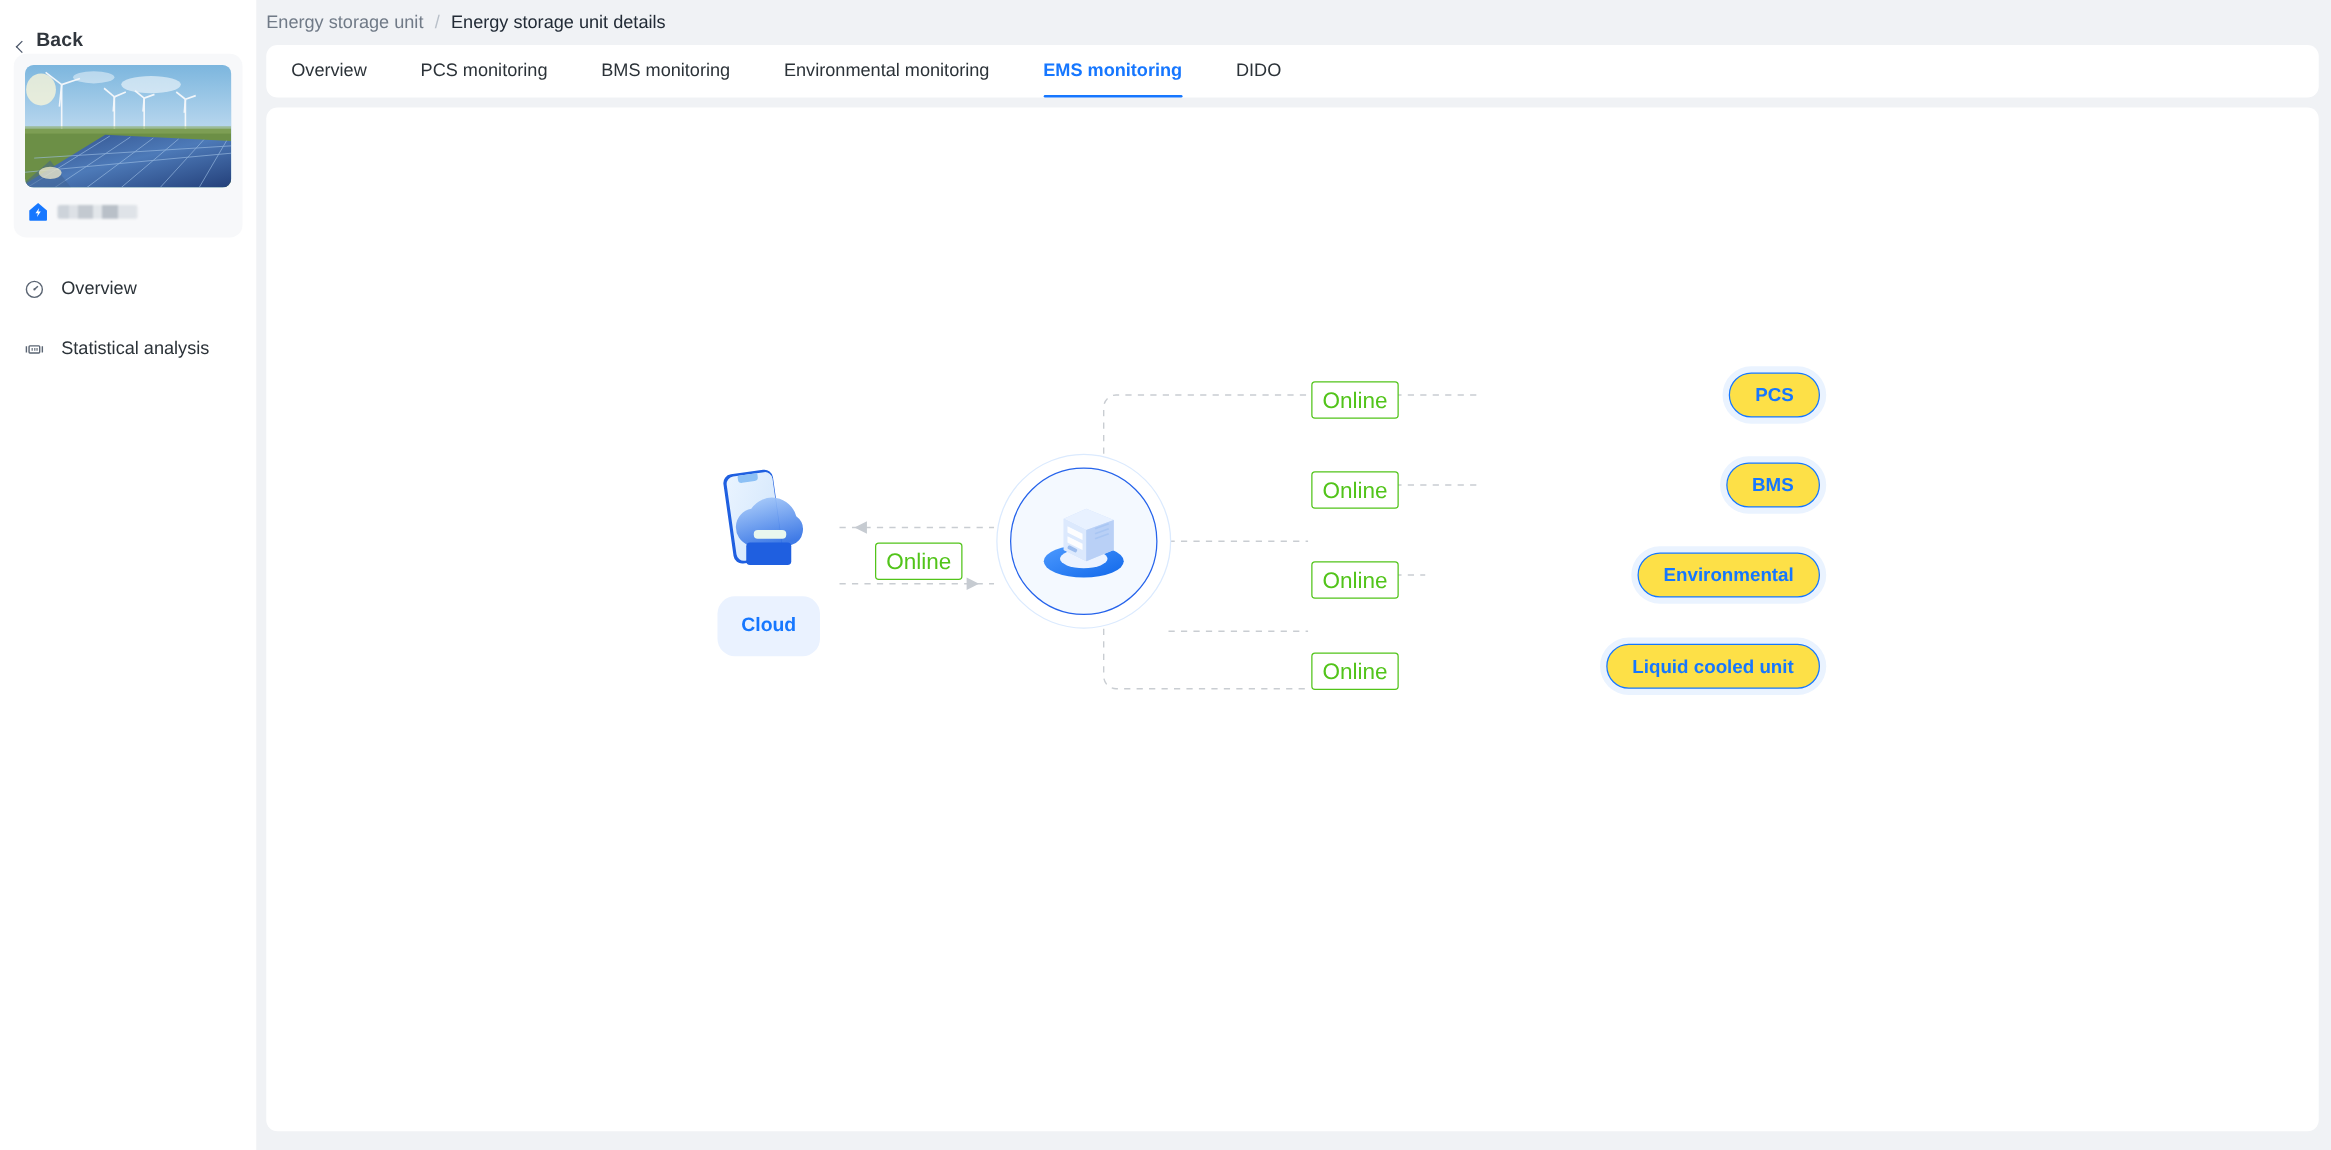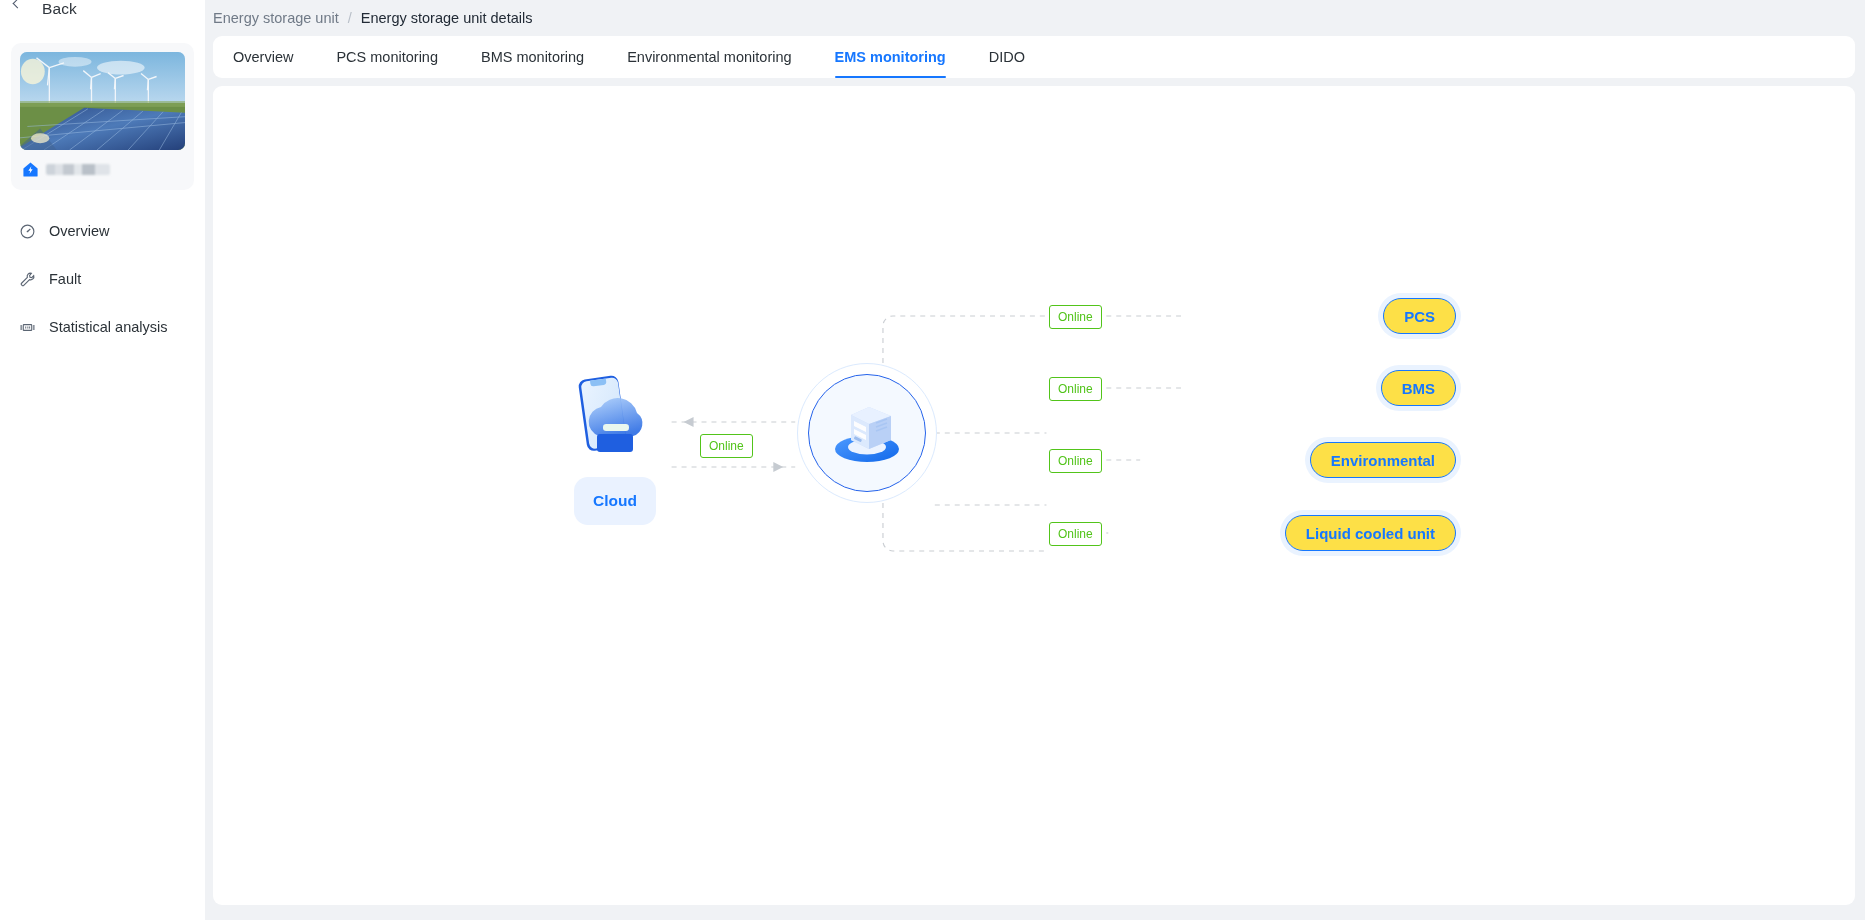--- a/index.html
+++ b/index.html
@@ -14,24 +14,25 @@
   
   .sidebar {
     width: 205px; height: 920px;
     background: #ffffff;
     flex: 0 0 205px;
     position: relative;
     z-index: 5;
   }
   .back-bar {
     height: 42px;
-    display: flex; align-items: flex-start;
+    display: flex; align-items: flex-end;
     padding-left: 14px;
-    gap: 21px;
+    gap: 8px;
     cursor: pointer;
+    font-weight: bold;
   }
   .back-chevron {
     display: inline-block;
     width: 7px; height: 7px;
     border-left: 1.6px solid #4a5568;
     border-bottom: 1.6px solid #4a5568;
     transform: rotate(45deg);
     margin-bottom: 1px;
   }
   .back-text { font-size: 15.5px; color: #30363d; letter-spacing: .1px; }
@@ -174,21 +175,21 @@
     display: flex; align-items: center; justify-content: center;
   }
   .ems-art { width: 92px; height: 92px; }
 
   
   .badge {
     position: absolute;
     border: 1px solid #52c41a;
     color: #52c41a;
     background: #fff;
-    font-size: 12px;
+    font-size: 18px;
     line-height: 1;
     padding: 5px 8px;
     border-radius: 3px;
     white-space: nowrap;
   }
 
   
   .pill {
     position: absolute;
     display: flex; align-items: center; justify-content: center;
@@ -287,26 +288,20 @@
       <div class="nav-item">
         <svg class="nav-ico" viewBox="0 0 24 24" fill="none" stroke="#5b6573" stroke-width="1.6">
           <circle cx="12" cy="12" r="9"></circle>
             <path d="M12 12 L16 8.5"></path>
             <circle cx="12" cy="12" r="1.2" fill="#5b6573" stroke="none"></circle>
         </svg>
         <span>Overview</span>
       </div>
 
 
-      <div class="nav-item">
-        <svg class="nav-ico" viewBox="0 0 24 24" fill="none" stroke="#5b6573" stroke-width="1.6">
-          <path d="M17.5 3.2a4.6 4.6 0 0 0-5.7 5.9 L3.6 17.3 a1.6 1.6 0 0 0 0 2.3 l.8.8 a1.6 1.6 0 0 0 2.3 0 l8.2-8.2 a4.6 4.6 0 0 0 5.9-5.7 l-2.8 2.8 -2.5-.5 -.5-2.5 z"></path>
-        </svg>
-        <span>Fault</span>
-      </div>
 
       <div class="nav-item">
         <svg class="nav-ico" viewBox="0 0 24 24" fill="none" stroke="#5b6573" stroke-width="1.6">
           <rect x="6" y="8" width="12" height="8" rx="1"></rect>
           <path d="M3 8.5 V15.5 M21 8.5 V15.5"></path>
           <path d="M9.5 10.5 V13.5 M12.5 10.5 V13.5 M15 10.5 V13.5" stroke-width="1.3"></path>
         </svg>
         <span>Statistical analysis</span>
       </div>
 

